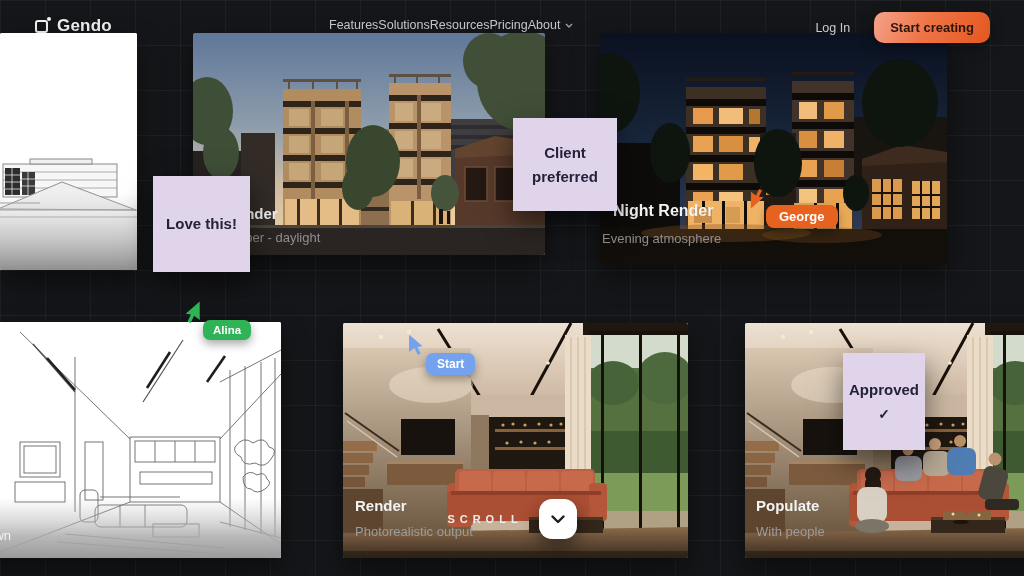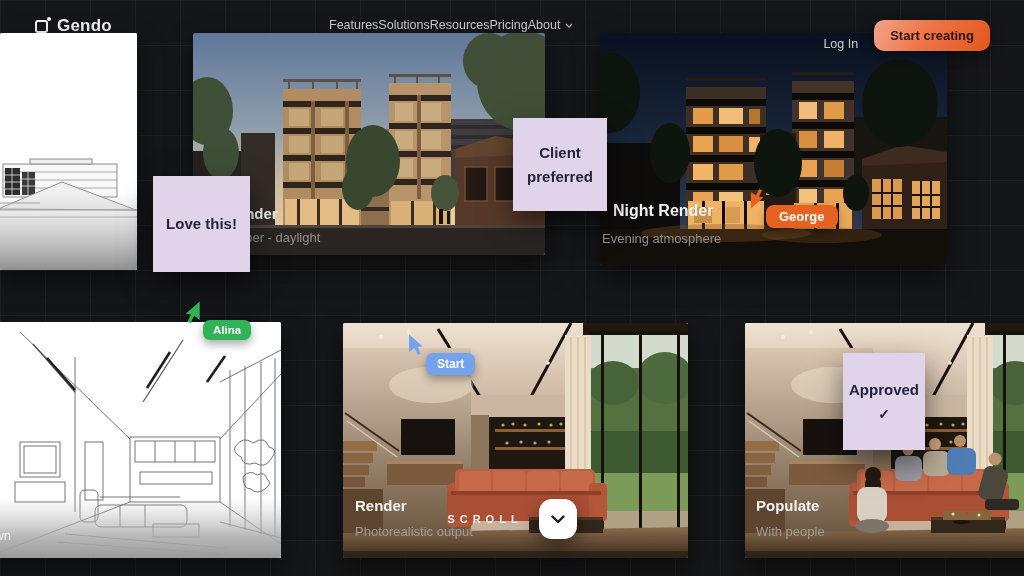--- a/index.html
+++ b/index.html
@@ -14,21 +14,21 @@
     font-family:"Liberation Sans", sans-serif;
   }
   
   .header{ position:absolute; inset:0 0 auto 0; height:50px; z-index:30; }
   .logo{ position:absolute; left:35px; top:16px; display:flex; align-items:center; gap:9px; cursor:pointer; }
   .logo-mark{ position:relative; width:13px; height:13px; border:2.5px solid #f4f4f4; border-radius:3px; }
   .logo-mark::after{ content:""; position:absolute; top:-5px; right:-5px; width:4px; height:4px; background:#f4f4f4; border-radius:50%; }
   .logo-text{ font-size:17px; font-weight:600; color:#f2f2f2; letter-spacing:.2px; }
   .nav{ position:absolute; left:329px; top:18px; display:flex; }
   .nav-item{ font-size:12.5px; color:#c3c6c9; cursor:pointer; display:flex; align-items:center; gap:5px; }
-  .auth{ position:absolute; right:34px; top:20px; display:flex; align-items:flex-end; gap:16px; }
+  .auth{ position:absolute; right:34px; top:12px; display:flex; align-items:center; gap:24px; }
   .login{ font-size:12.5px; color:#c9ccce; cursor:pointer; }
   .cta{ border:none; cursor:pointer; font-family:inherit;
         background:linear-gradient(115deg,#f4a38b 0%,#ee7446 45%,#e4571f 100%);
         color:#2b150c; font-size:13px; font-weight:700; padding:8px 16px; border-radius:10px;
         box-shadow:0 4px 14px rgba(0,0,0,.35); }
   
   .card{ position:absolute; overflow:hidden; border-radius:2px; z-index:10;
          box-shadow:0 12px 28px rgba(0,0,0,.45); }
   .card > svg{ position:absolute; inset:0; width:100%; height:100%; display:block; }
   .ct{ position:absolute; font-size:15px; font-weight:700; color:#f3f3f3; z-index:2; }
@@ -39,21 +39,21 @@
   #card-render-night  { left:600px; top:33px; width:347px; height:232px; }
   #card-sketch-interior{ left:-75px; top:322px; width:356px; height:236px; background:#fff; }
   #card-render-interior{ left:343px; top:323px; width:345px; height:235px; }
   #card-render-populated{ left:745px; top:323px; width:345px; height:235px; }
   
   .note{ position:absolute; z-index:40; background:#e0d4eb; color:#24223a;
          display:flex; flex-direction:column; align-items:center; justify-content:center;
          text-align:center; font-weight:700; font-size:15px; line-height:1.55;
          box-shadow:0 12px 26px rgba(0,0,0,.5); padding:6px; }
   #note-love    { left:153px; top:176px; width:97px;  height:96px;text-align:right; }
-  #note-client  { left:513px; top:118px; width:94px;  height:93px; }
+  #note-client  { left:513px; top:118px; width:104px;  height:93px; }
   #note-approved{ left:843px; top:353px; width:82px;  height:97px; }
   .note .check{ font-size:14px; margin-top:3px; }
   
   .cursor{ position:absolute; z-index:45; }
   .pill{ position:absolute; z-index:45; color:#fff; font-weight:700;
          display:flex; align-items:center; justify-content:center;
          box-shadow:0 4px 10px rgba(0,0,0,.35); }
   #pill-alina { left:203px; top:320px; padding:4px 10px; font-size:11.5px; background:#2fb356; border-radius:7px; }
   #pill-will  { left:426px; top:353px; padding:4px 11px; font-size:12px;   background:#74a2ef; border-radius:7px; }
   #pill-george{ left:766px; top:205px; padding:4px 13px; font-size:13px;   background:#e7611f; border-radius:8px; }

